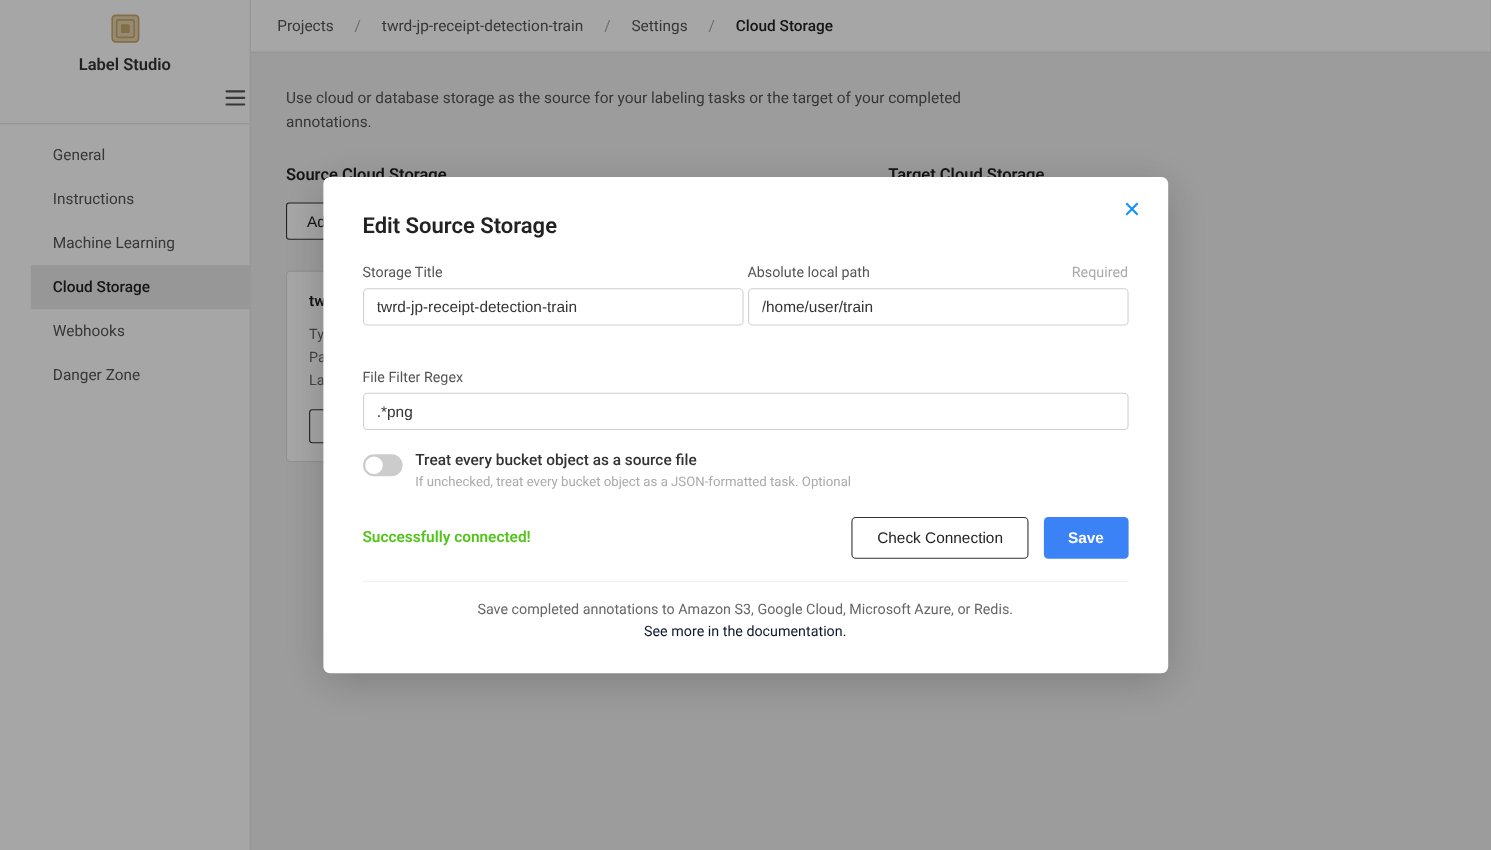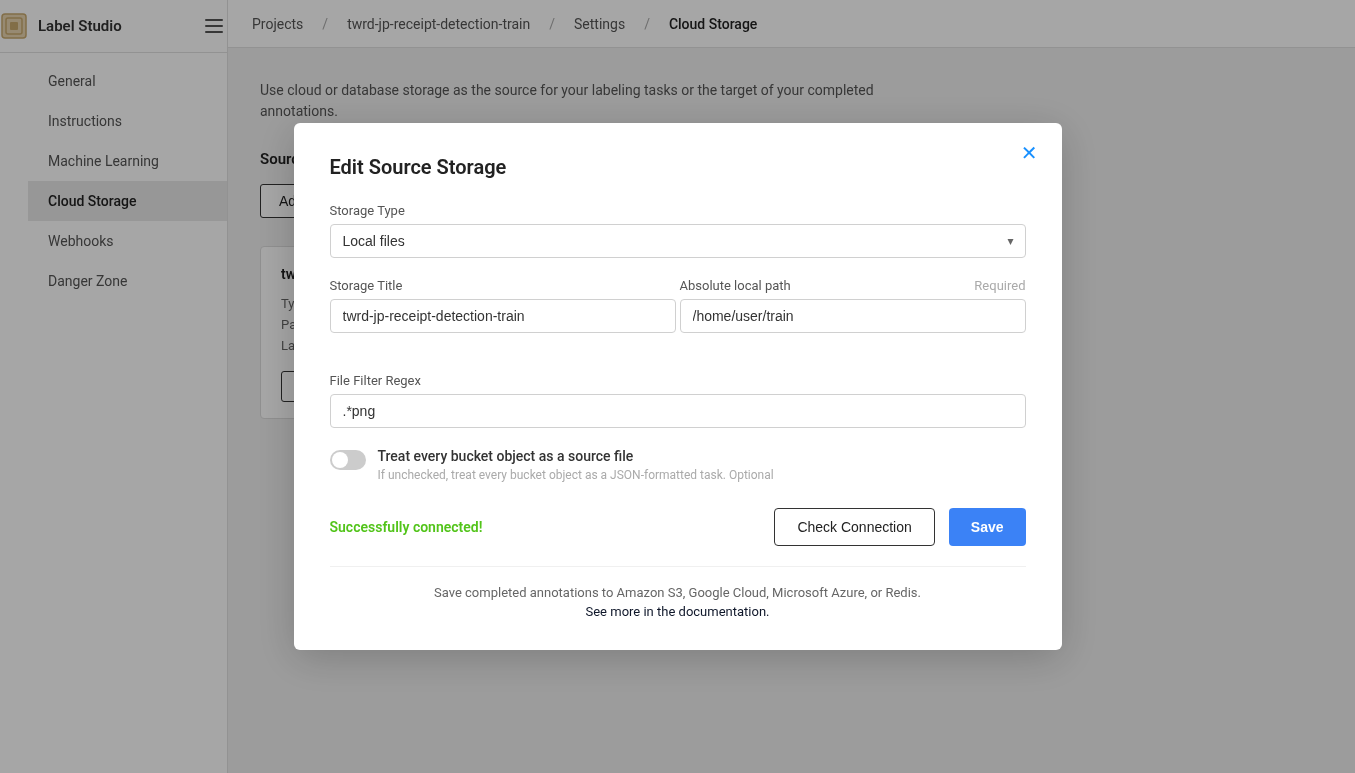--- a/index.html
+++ b/index.html
@@ -13,20 +13,21 @@
       display: flex;
       flex-direction: column;
       flex-shrink: 0;
     }
     .sidebar-header {
       display: flex;
       align-items: center;
       padding: 12px 0;
       border-bottom: 1px solid #e0e0e0;
       gap: 10px;
+      flex-direction: column;
     }
     .logo-icon {
       width: 28px;
       height: 28px;
     }
     .logo-text {
       font-size: 15px;
       font-weight: 600;
       color: #333;
     }
@@ -422,33 +423,20 @@
         <div class="storage-section-title">Target Cloud Storage</div>
       </div>
     </div>
   </div>
 
   <div class="overlay">
     <div class="modal">
       <h2 class="modal-title">Edit Source Storage</h2>
       <button class="modal-close">✕</button>
 
-      <div class="form-group">
-        <label class="form-label">Storage Type</label>
-        <div class="select-wrapper">
-          <select class="form-control">
-            <option>Local files</option>
-            <option>Amazon S3</option>
-            <option>Google Cloud</option>
-            <option>Microsoft Azure</option>
-            <option>Redis</option>
-          </select>
-          <span class="select-arrow">▾</span>
-        </div>
-      </div>
 
       <div class="form-row">
         <div class="form-group">
           <label class="form-label">Storage Title</label>
           <input type="text" class="form-control" value="twrd-jp-receipt-detection-train" style="">
         </div>
         <div class="form-group">
           <label class="form-label">
             <span>Absolute local path</span>
             <span class="required">Required</span>

